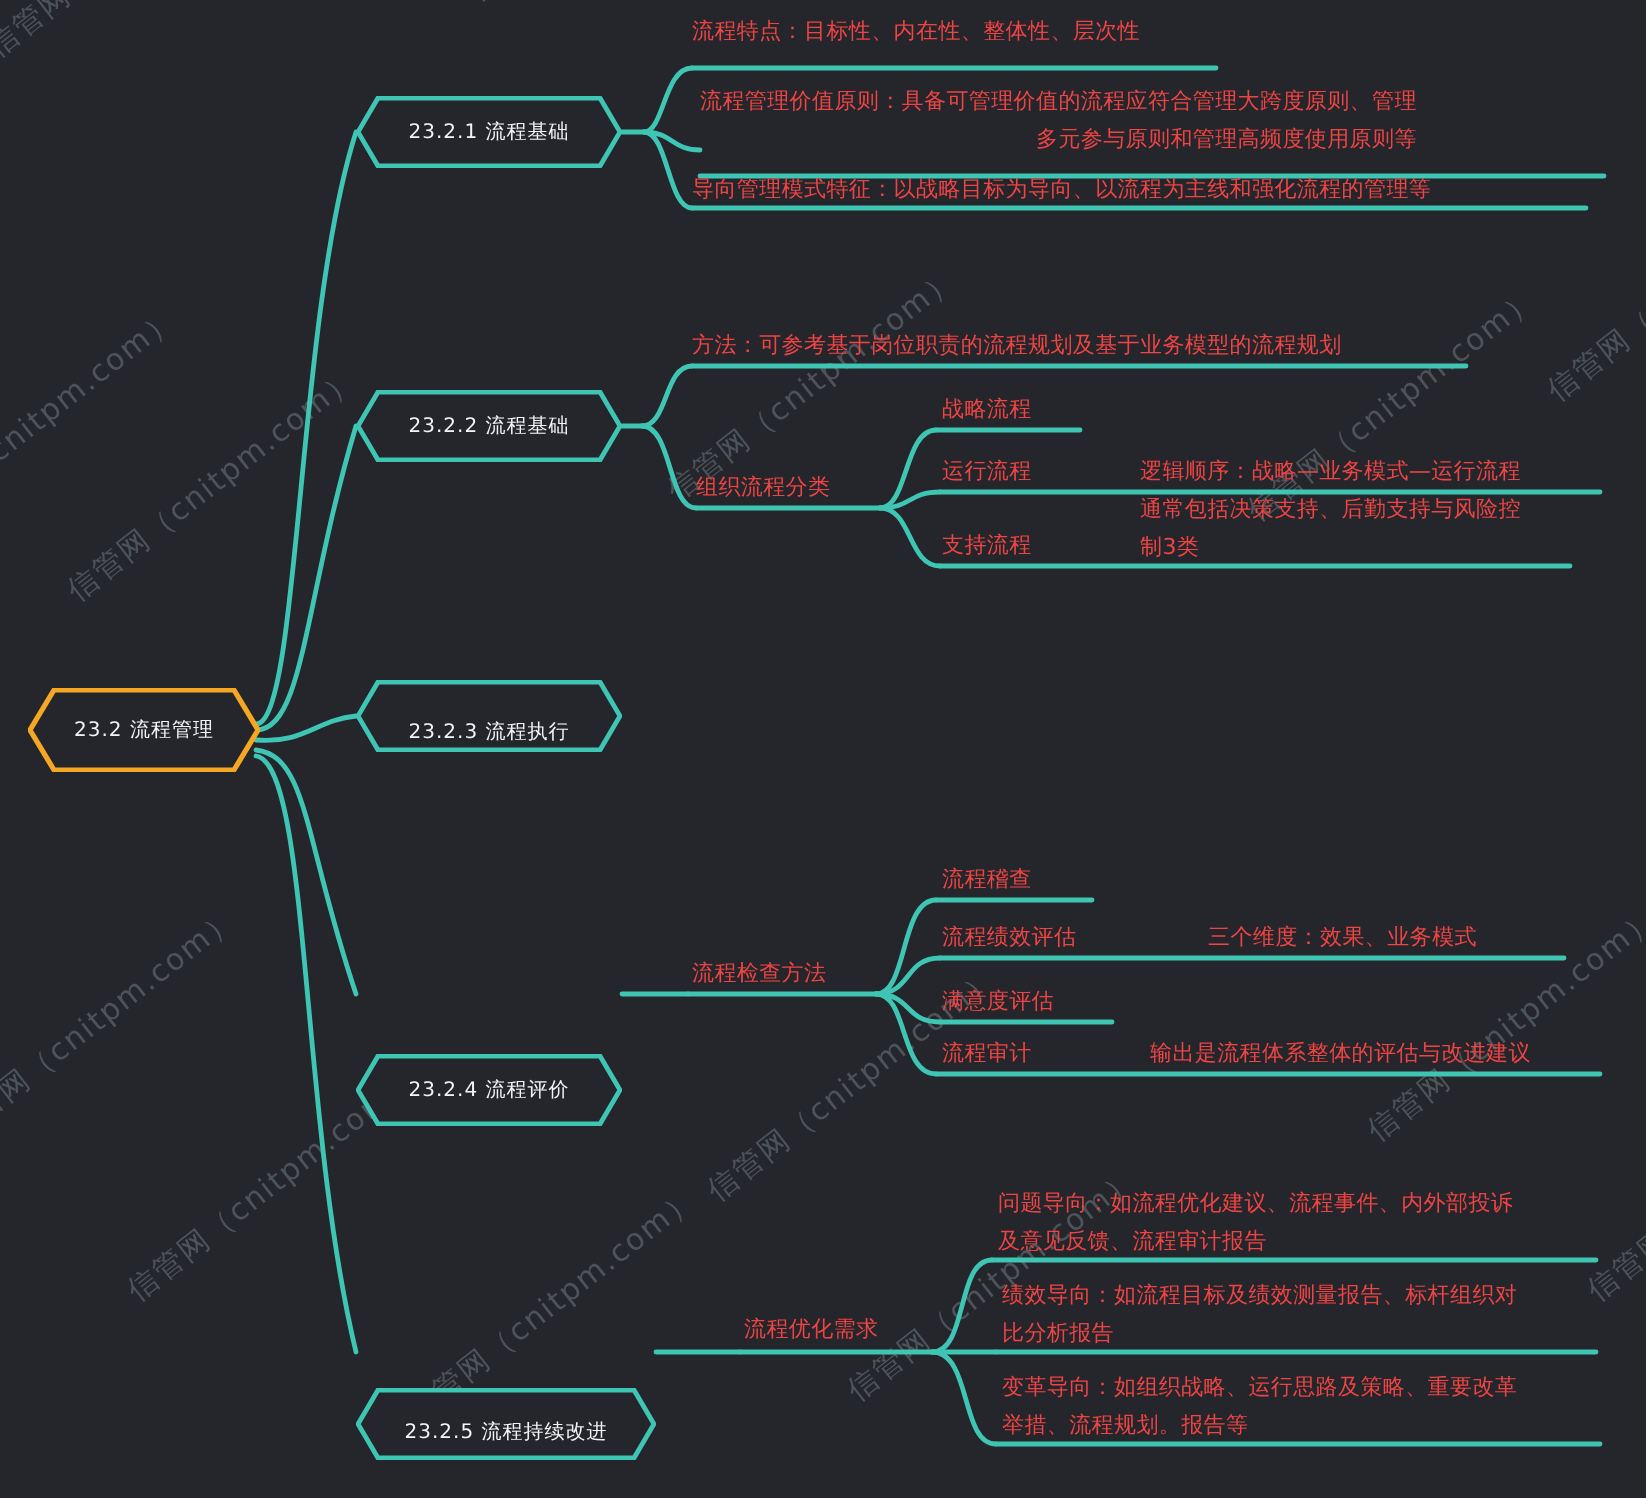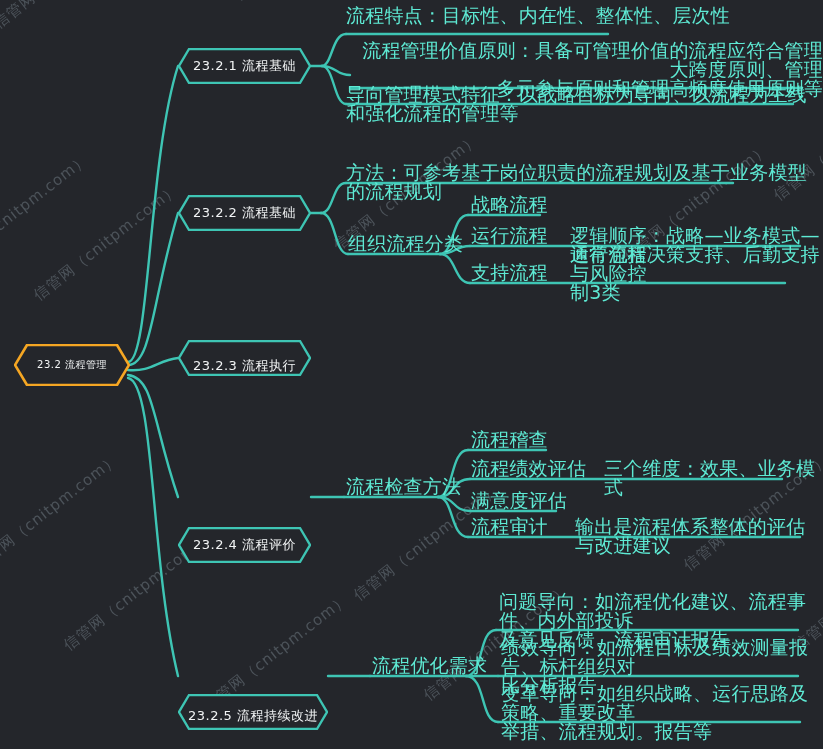--- a/index.html
+++ b/index.html
@@ -52,30 +52,30 @@
     box-sizing: border-box;
   }
   .hexnode .hexbg {
     position: absolute;
     inset: 0;
     z-index: -1;
   }
   .hexnode .hexlabel {
     position: relative;
     z-index: 1;
-    font-size: 13px;
+    font-size: 10px;
     letter-spacing: .5px;
   }
   .root .hexlabel { font-size: 10px; }
 
   .textnode {
     position: absolute;
     z-index: 4;
-    color: #5eead4;
-    font-size: 19px;
+    color: #ef4444;
+    font-size: 11px;
     line-height: 19px;
     white-space: pre-line;
     letter-spacing: .2px;
   }
 </style>
 </head>
 <body>
 
 <div id="canvas">
 

